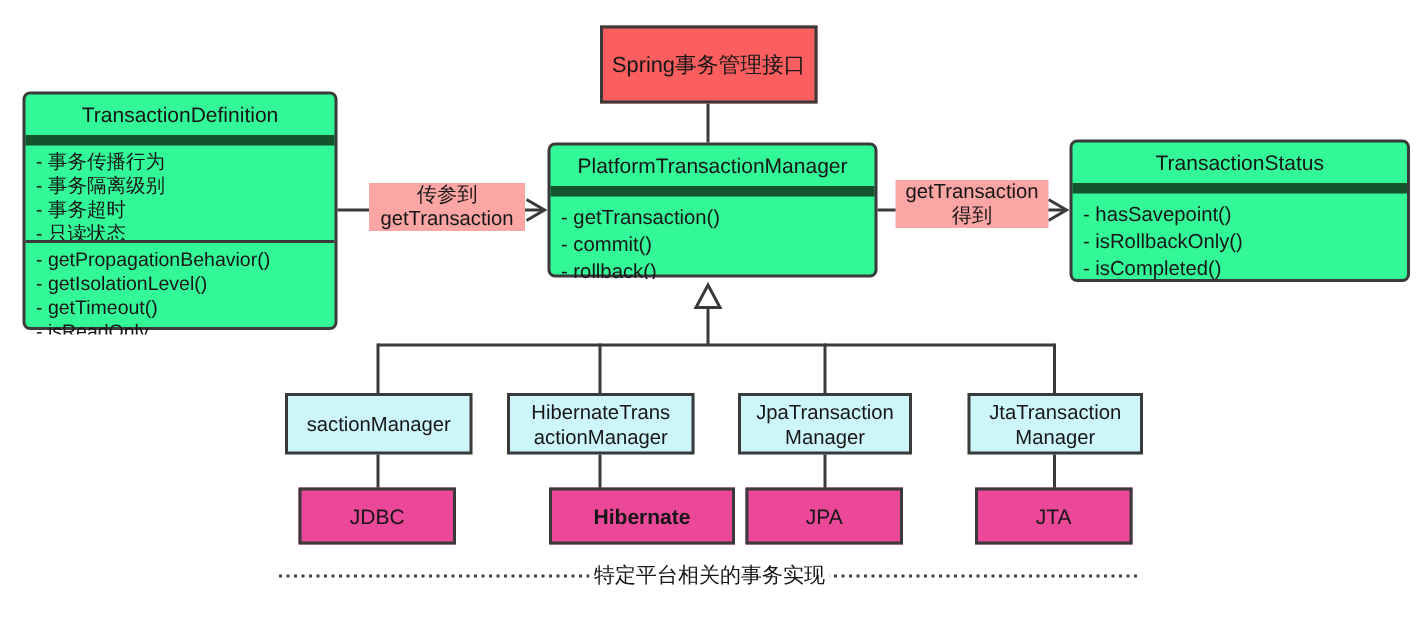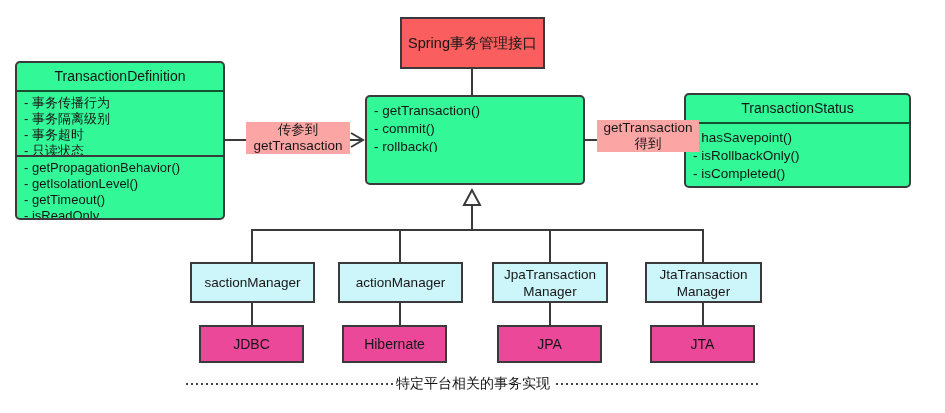--- a/index.html
+++ b/index.html
@@ -6,21 +6,21 @@
   .canvas {
     position:relative; width:945px; height:413px; background:#ffffff;
     font-family:"Liberation Sans", sans-serif; color:#161616; overflow:hidden;
   }
   .layer { position:absolute; left:0; top:0; width:945px; height:413px; }
   .box { position:absolute; border:2px solid #3a3a3a; box-sizing:border-box; background:#fff; }
   .iface { background:#FA5E5E; display:flex; align-items:center; justify-content:center;
            font-size:14.5px; }
   .uml { background:#33F898; border-radius:5px; }
   .uml-title { text-align:center; font-size:14px; padding-top:5px; height:22px;
-               border-bottom:2px solid #14532d; box-sizing:content-box; }
+               border-bottom:7px solid #14532d; box-sizing:content-box; }
   .uml-section { padding:3px 7px 0 7px; overflow:hidden; }
   .sect-divider { border-bottom:2px solid #3a3a3a; }
   .row { font-size:13px; line-height:16px; white-space:nowrap; }
   .row-md { font-size:13.5px; line-height:18px; white-space:nowrap; }
   .impl { background:#CDF6FB; display:flex; flex-direction:column; align-items:center;
           justify-content:center; font-size:13.5px; line-height:17px; text-align:center; }
   .platform { background:#ec4899; display:flex; align-items:center; justify-content:center;
               font-size:14px; }
   .arrow-label { position:absolute; background:#fca5a5; text-align:center;
                  font-size:13.5px; line-height:16px; white-space:nowrap; }
@@ -72,28 +72,29 @@
     </div>
     <div class="uml-section" style="height:58px;">
       <div class="row">- getPropagationBehavior()</div>
       <div class="row">- getIsolationLevel()</div>
       <div class="row">- getTimeout()</div>
       <div class="row">- isReadOnly</div>
     </div>
   </div>
 
   <div class="box uml" style="left:365px; top:95px; width:220px; height:90px;">
+    <div class="uml-title">PlatformTransactionManager</div>
     <div class="uml-section" style="height:50px; padding-top:5px;">
       <div class="row-md">- getTransaction()</div>
       <div class="row-md">- commit()</div>
       <div class="row-md">- rollback()</div>
     </div>
   </div>
 
-  <div class="box uml" style="left:684px; top:93px; width:227px; height:95px;">
+  <div class="box uml" style="left:713px; top:93px; width:227px; height:95px;">
     <div class="uml-title">TransactionStatus</div>
     <div class="uml-section" style="height:55px; padding-top:5px;">
       <div class="row-md">- hasSavepoint()</div>
       <div class="row-md">- isRollbackOnly()</div>
       <div class="row-md">- isCompleted()</div>
     </div>
   </div>
 
   <div class="arrow-label" style="left:246px; top:122px; width:104px;">
     <div>传参到</div>
@@ -101,35 +102,36 @@
   </div>
   <div class="arrow-label" style="left:597px; top:120px; width:102px;">
     <div>getTransaction</div>
     <div>得到</div>
   </div>
 
   <div class="box impl" style="left:190px; top:262px; width:125px; height:41px;">
     <div>sactionManager</div>
   </div>
   <div class="box impl" style="left:338px; top:262px; width:125px; height:41px;">
+    <div>HibernateTrans</div>
     <div>actionManager</div>
   </div>
   <div class="box impl" style="left:492px; top:262px; width:116px; height:41px;">
     <div>JpaTransaction</div>
     <div>Manager</div>
   </div>
   <div class="box impl" style="left:645px; top:262px; width:117px; height:41px;">
     <div>JtaTransaction</div>
     <div>Manager</div>
   </div>
 
   <div class="box platform" style="left:199px; top:325px; width:105px; height:38px;">
     <span>JDBC</span>
   </div>
-  <div class="box platform" style="left:342px; top:325px; width:105px; height:38px;">
+  <div class="box platform" style="left:366px; top:325px; width:124px; height:38px;font-weight:bold;">
     <span>Hibernate</span>
   </div>
   <div class="box platform" style="left:497px; top:325px; width:105px; height:38px;">
     <span>JPA</span>
   </div>
   <div class="box platform" style="left:650px; top:325px; width:105px; height:38px;">
     <span>JTA</span>
   </div>
 
   <div class="footer-note" style="left:393px; top:375px; width:160px;">特定平台相关的事务实现</div>

